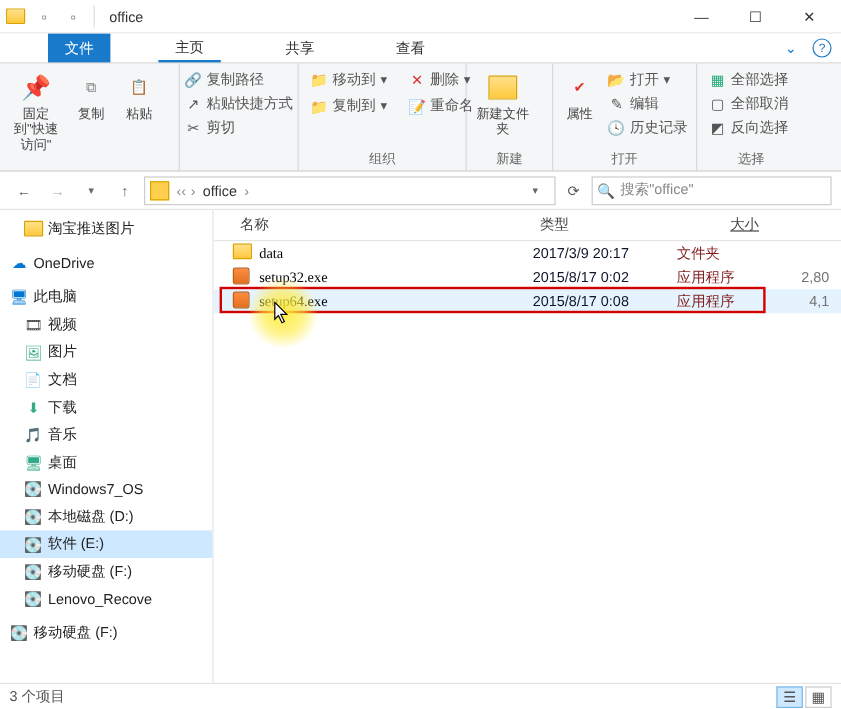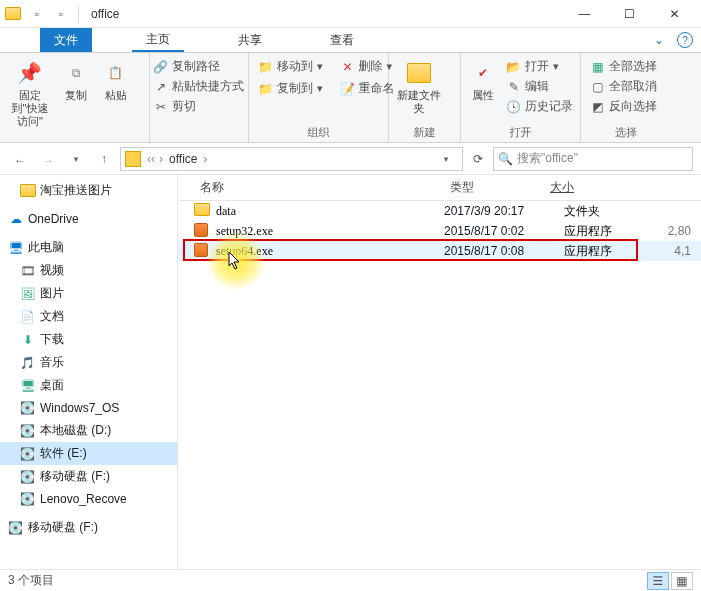--- a/index.html
+++ b/index.html
@@ -53,28 +53,28 @@
 .nav-item .nicon { width: 16px; height: 16px; display: flex; align-items: center; justify-content: center; flex-shrink: 0; }
 .nav-group { margin-top: 6px; }
 .nav-item.root { padding-left: 8px; font-size: 12px; }
 
 .file-pane { flex: 1; position: relative; display: flex; flex-direction: column; }
 .columns { height: 26px; display: flex; align-items: center; border-bottom: 1px solid #e5e5e5; color: #444; font-size: 12px; padding-left: 16px; }
 .col { padding: 0 6px; }
 .col.name { width: 250px; }
 .col.date { width: 120px; }
 .col.type { width: 100px; }
-.col.size { flex: 1; text-align: left; padding-right: 10px; text-decoration: underline; }
+.col.size { flex: 1; text-align: center; padding-right: 10px; text-decoration: underline; }
 
 .file-list { flex: 1; position: relative; }
 .file-row { height: 20px; display: flex; align-items: center; padding-left: 16px; cursor: pointer; }
 .file-row .ficon { width: 16px; height: 16px; margin-right: 6px; flex-shrink: 0; }
 .file-row .fname { width: 228px; font-family: Liberation Serif, serif; }
 .file-row .fdate { width: 120px; color: #0f172a; }
-.file-row .ftype { width: 100px; color: #000000; }
+.file-row .ftype { width: 100px; color: #7f1d1d; }
 .file-row .fsize { flex: 1; text-align: right; padding-right: 10px; color: #737373; }
 
 .highlight-box { position: absolute; border: 2px solid #d30000; pointer-events: none; }
 .cursor-glow { position: absolute; width: 60px; height: 60px; border-radius: 50%; background: radial-gradient(circle, rgba(255,235,59,0.95) 0%, rgba(255,235,59,0.6) 40%, rgba(255,235,59,0) 70%); pointer-events: none; }
 .cursor-arrow { position: absolute; width: 14px; height: 20px; pointer-events: none; }
 
 .statusbar { position: absolute; bottom: 0; left: 0; right: 0; height: 22px; border-top: 1px solid #e5e5e5; display: flex; align-items: center; padding: 0 8px; background: #fff; color: #555; }
 .statusbar .view-toggles { margin-left: auto; display: flex; gap: 2px; }
 .view-toggle { width: 22px; height: 18px; border: 1px solid #ccc; display: flex; align-items: center; justify-content: center; cursor: pointer; }
 .view-toggle.active { background: #cde8ff; border-color: #7ab8e8; }

